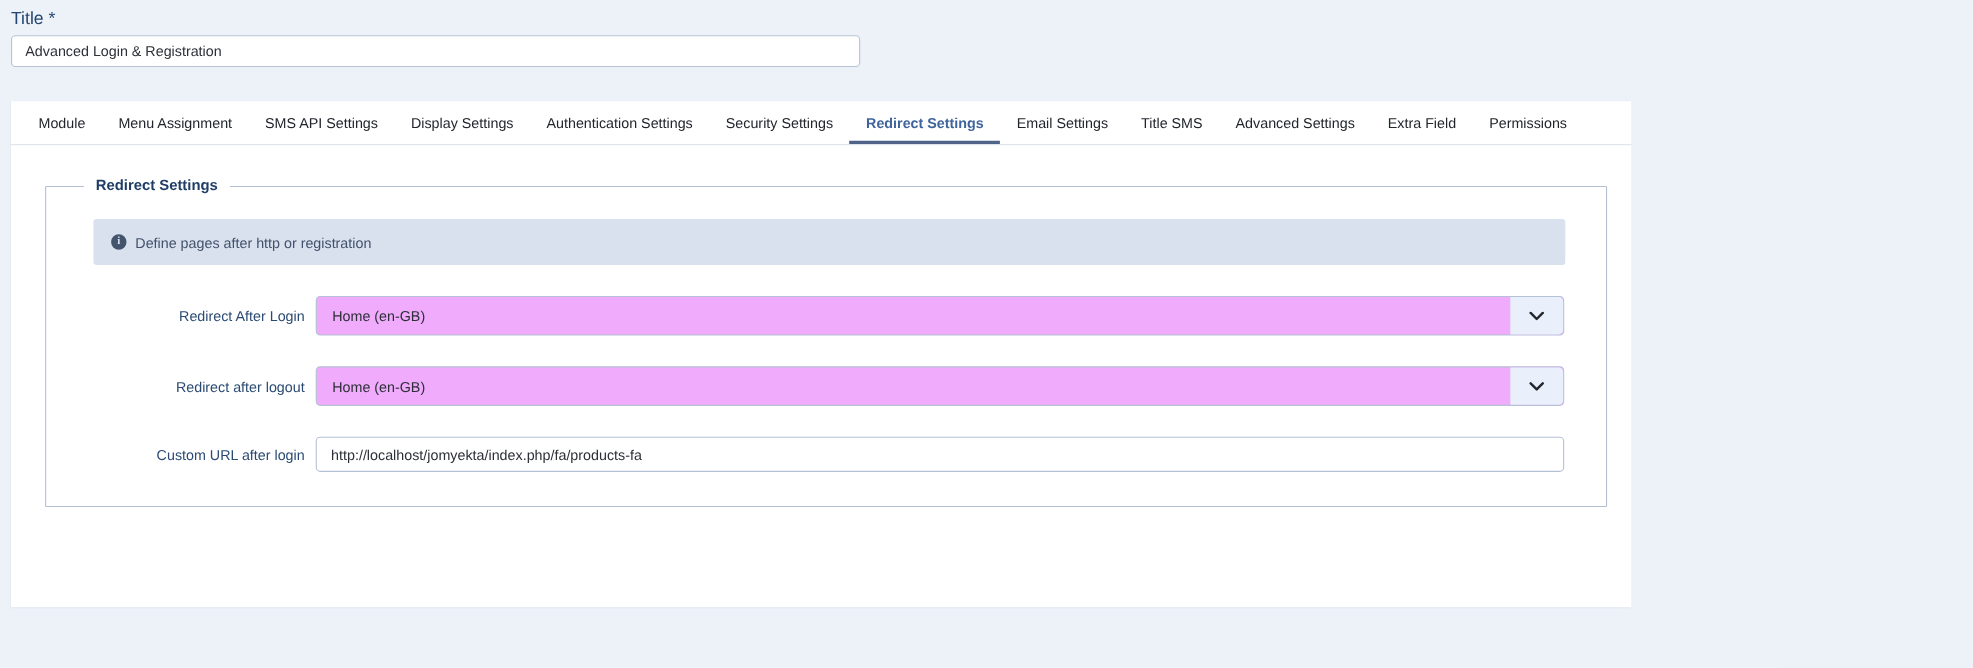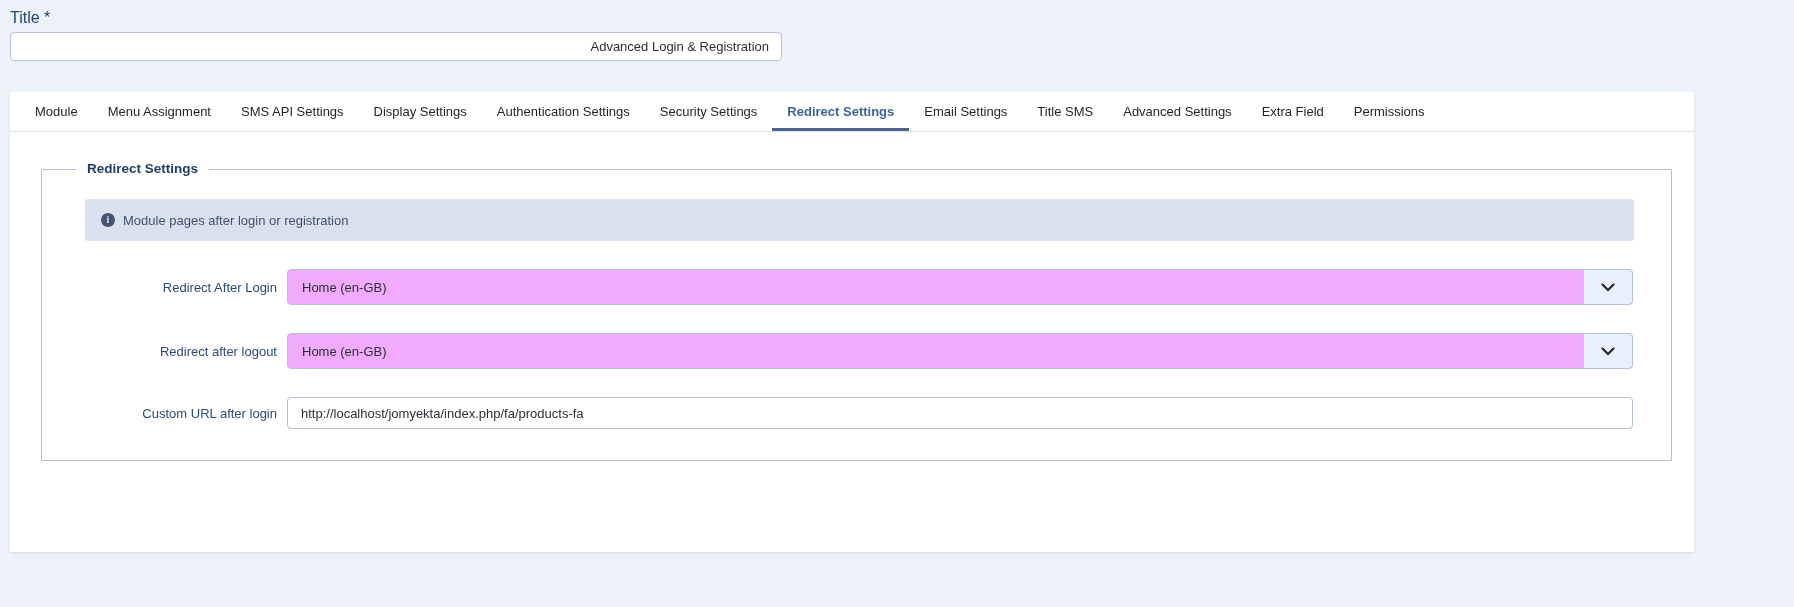--- a/index.html
+++ b/index.html
@@ -24,27 +24,26 @@
     width: 772px;
     height: 29px;
     background: #ffffff;
     border: 1px solid #b7c2d3;
     border-radius: 4px;
     padding: 0 12px;
     font-family: "Liberation Sans", sans-serif;
     font-size: 13px;
     color: #2c2f36;
     outline: none;
-    text-align: right;
   }
 
   
   .card {
     margin: 31px 0 0 10px;
-    width: 1684px;
+    width: 1473px;
     height: 460px;
     background: #ffffff;
     box-shadow: 0 1px 2px rgba(20, 40, 80, 0.10);
   }
 
   
   .tab-bar {
     display: flex;
     align-items: stretch;
     height: 40px;
@@ -185,21 +184,21 @@
     <div class="tab">Advanced Settings</div>
     <div class="tab">Extra Field</div>
     <div class="tab">Permissions</div>
   </nav>
 
   <fieldset class="panel">
     <legend class="panel-legend">Redirect Settings</legend>
 
     <div class="alert-info">
       <span class="info-icon">i</span>
-      <span>Module pages after login or registration</span>
+      <span>Define pages after http or registration</span>
     </div>
 
     <div class="field-row">
       <span class="field-label">Redirect After Login</span>
       <div class="control-wrap">
         <div class="select-box">
           <span>Home (en-GB)</span>
           <span class="select-chevron">
             <svg width="14" height="9" viewBox="0 0 14 9">
                 <path d="M1.5 1.5l5.5 5.5 5.5-5.5" stroke="#23262b" stroke-width="2.2" fill="none" stroke-linecap="round" stroke-linejoin="round"></path>

